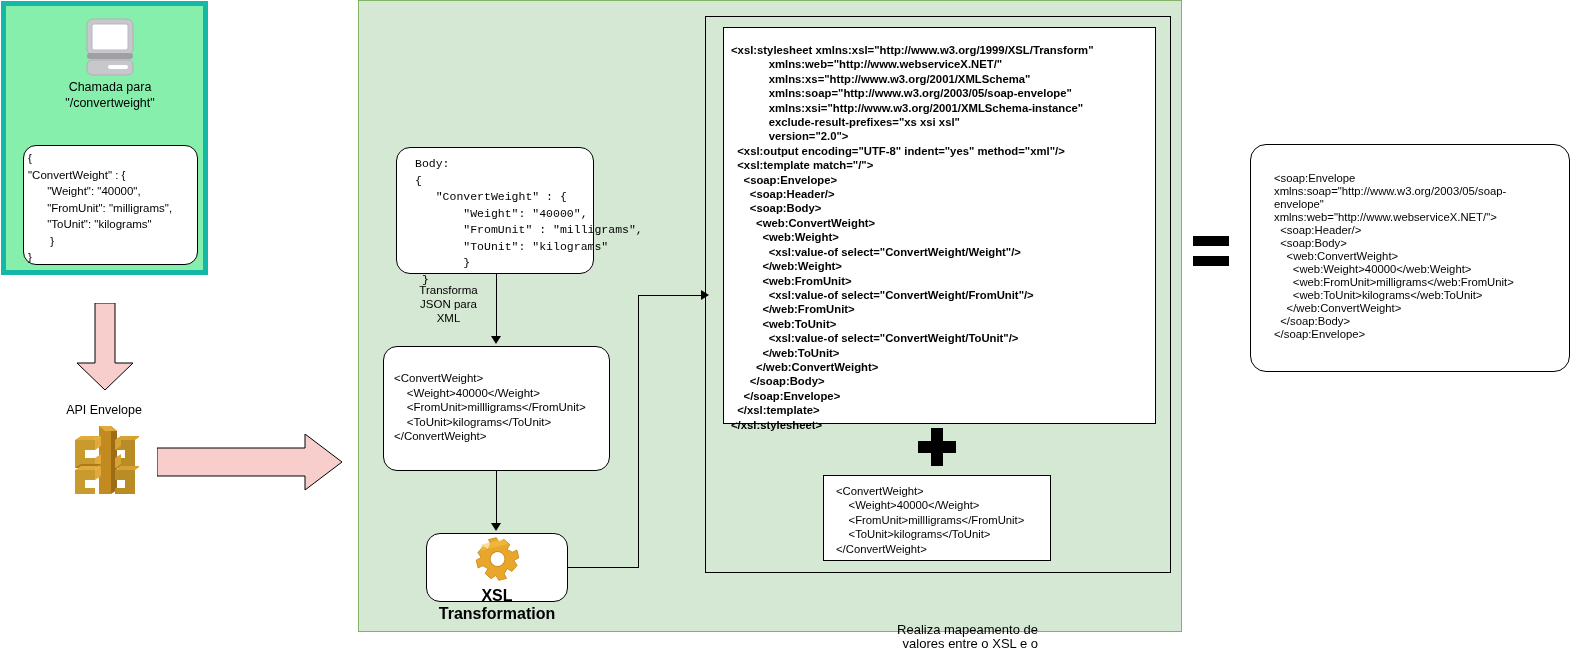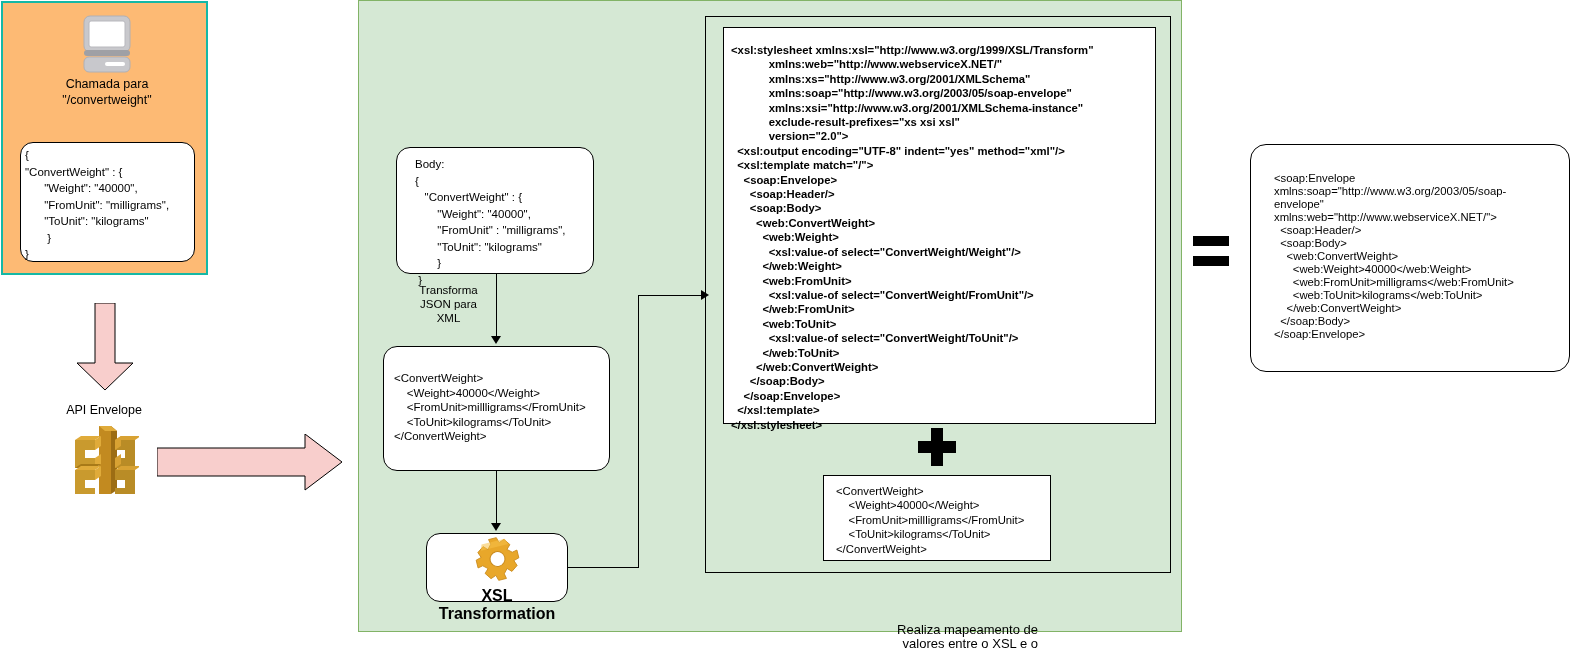--- a/index.html
+++ b/index.html
@@ -24,22 +24,22 @@
   .pre {
     white-space: pre;
     font-family: "Liberation Sans", sans-serif;
     color: #000000;
   }
   .ctr { text-align: center; }
 
   
   #client-panel {
     left: 1px; top: 1px; width: 207px; height: 274px;
-    background: #fdba74;
-    border: 2px solid #14b8a6;
+    background: #86efac;
+    border: 5px solid #14b8a6;
     box-sizing: border-box;
   }
   #monitor-icon { left: 71px; top: 12px; width: 66px; height: 58px; }
   #client-caption {
     left: 6px; top: 73px; width: 196px;
     font-size: 12.5px; line-height: 16px; color: #000;
     text-align: center;
   }
   #client-json-box {
     left: 17px; top: 139px; width: 175px; height: 120px;
@@ -75,21 +75,21 @@
   }
 
   
   .rbox {
     background: #ffffff;
     border: 1px solid #000000;
     border-radius: 14px;
     box-sizing: border-box;
   }
   #body-json-box  { left: 396px; top: 147px; width: 198px; height: 127px; }
-  #body-json-text { left: 415px; top: 156px; font-size: 11.5px; line-height: 16.5px; }
+  #body-json-text { left: 415px; top: 156px; font-size: 11.5px; line-height: 16.5px; font-family: Liberation Mono, monospace; }
 
   #xml-box        { left: 383px; top: 346px; width: 227px; height: 125px; }
   #xml-box-text   { left: 394px; top: 371px; font-size: 11.5px; line-height: 14.5px; }
 
   #xslt-box       { left: 426px; top: 533px; width: 142px; height: 69px; }
   #gear-icon      { left: 473px; top: 536px; width: 49px; height: 46px; }
   #xslt-label {
     left: 426px; top: 587px; width: 142px;
     text-align: center; font-size: 16px; font-weight: bold; color: #000;
   }

